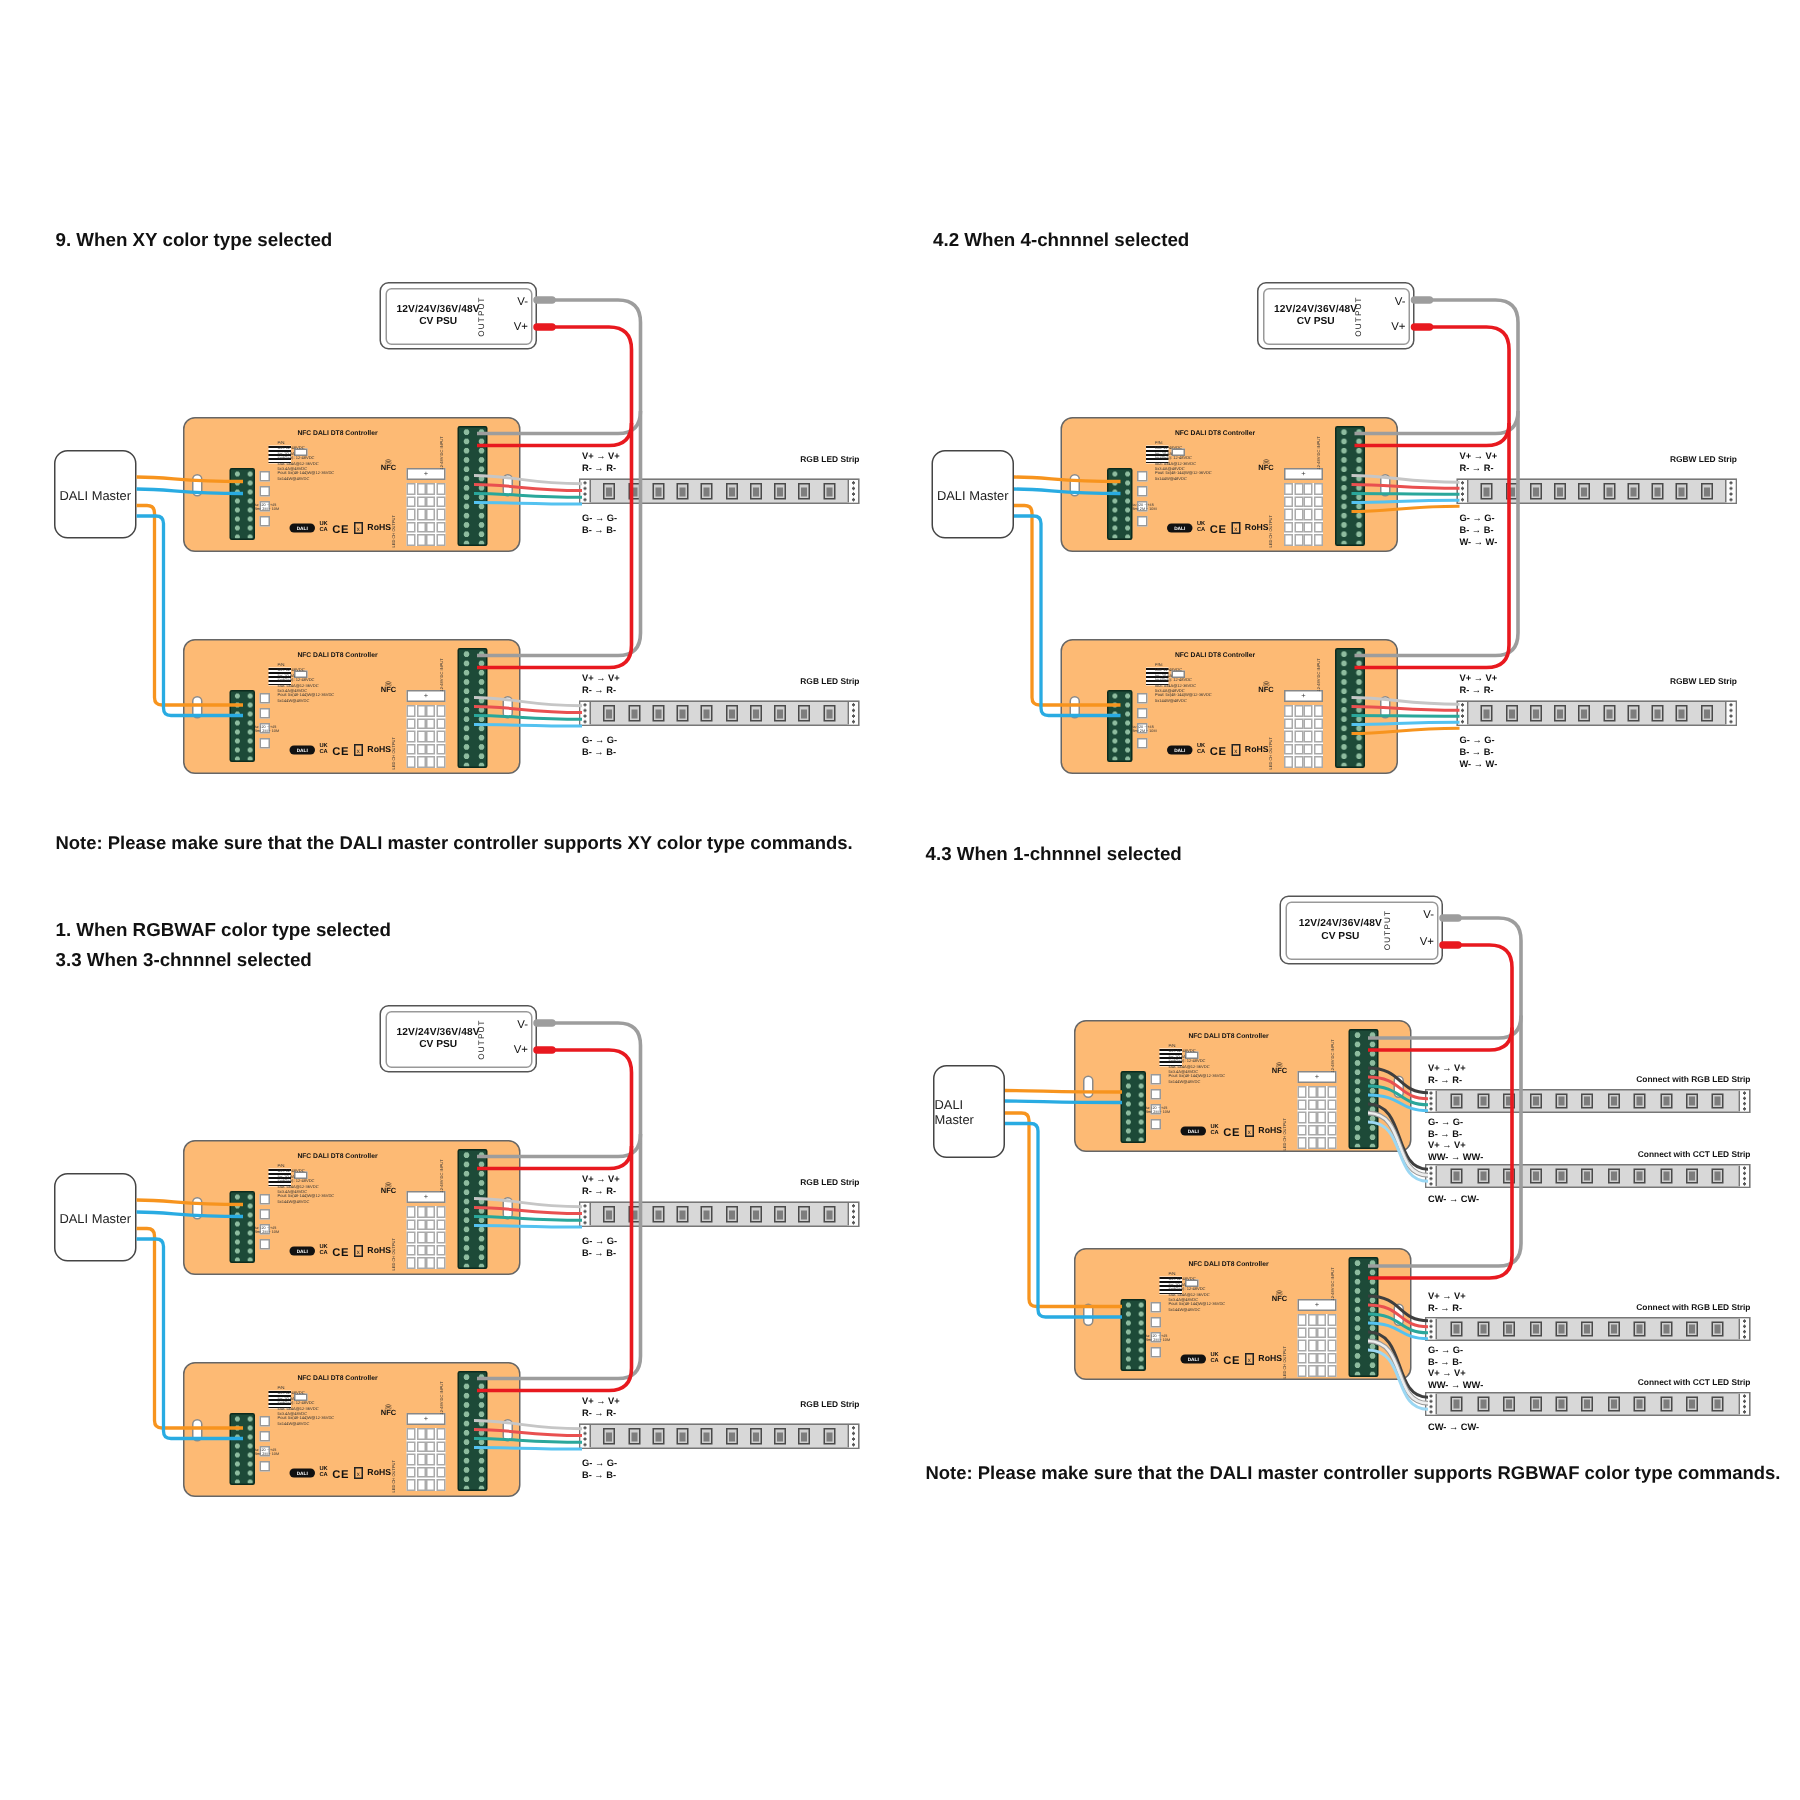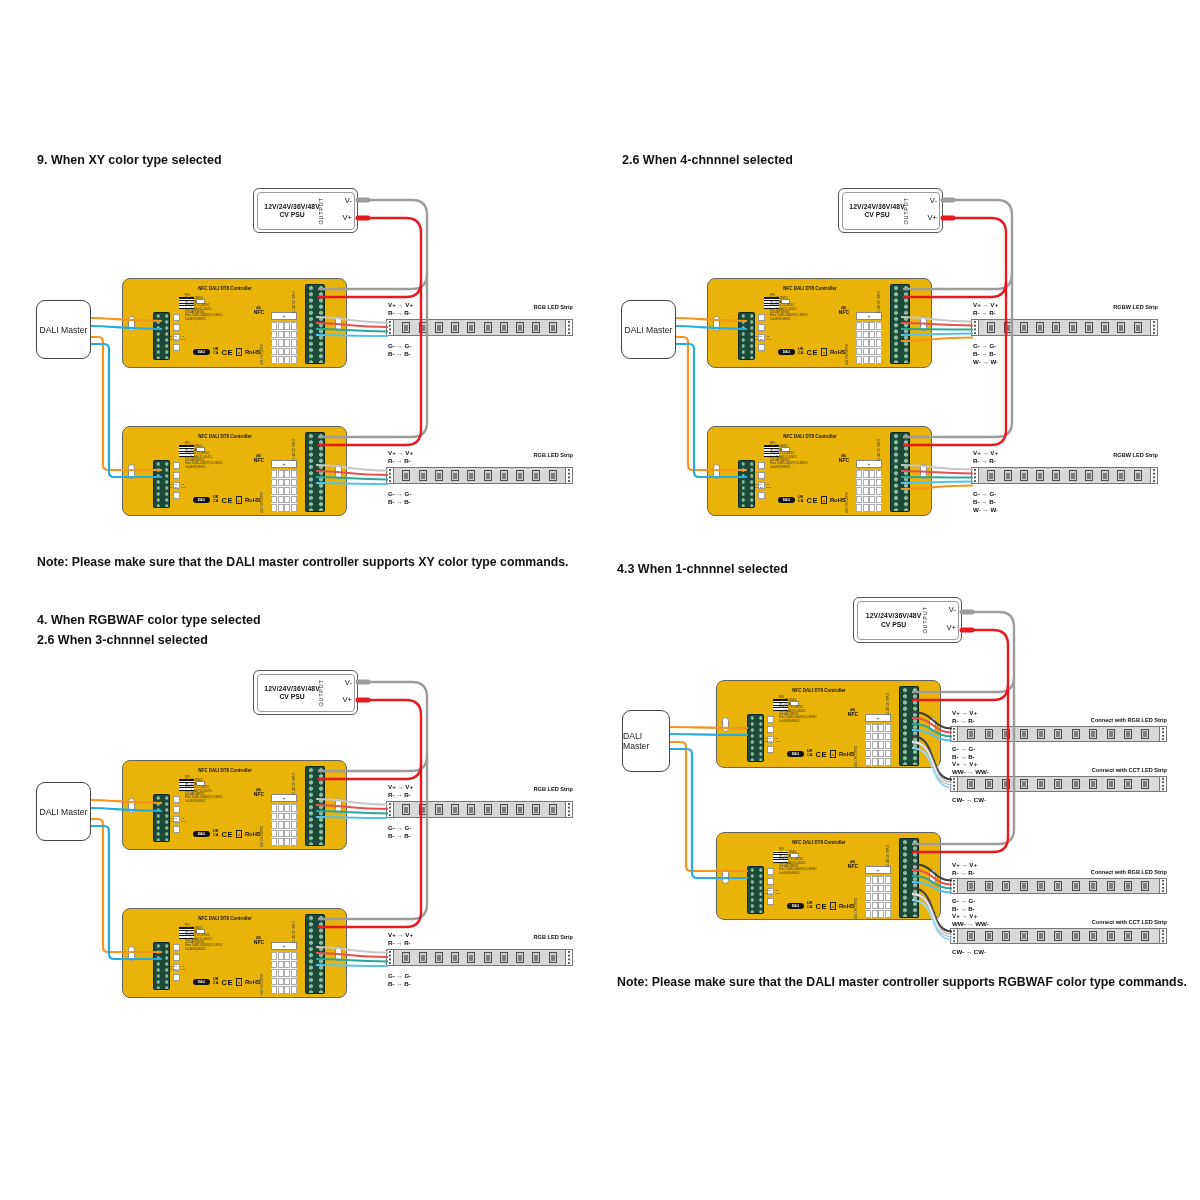--- a/index.html
+++ b/index.html
@@ -15,21 +15,21 @@
   .psu-main{position:absolute;left:4%;top:0;width:66%;height:100%;display:flex;flex-direction:column;justify-content:center;align-items:center;}
   .psu-l1{font-size:6.8px;font-weight:bold;letter-spacing:0.1px;}
   .psu-l2{font-size:6.8px;font-weight:bold;margin-top:1.5px;}
   .psu-out{position:absolute;right:22px;top:50%;transform:translateY(-50%) rotate(-90deg);font-size:5.4px;letter-spacing:0.8px;color:#222;}
   .psu-vm,.psu-vp{position:absolute;right:5px;font-size:7.6px;color:#111;}
   .psu-vm{top:16%;} .psu-vp{top:56%;}
   
   .dm{position:absolute;border:1.4px solid #444;border-radius:9px;background:#fff;z-index:10;
       display:flex;align-items:center;justify-content:center;font-size:8.6px;color:#222;}
   
-  .ctrl{position:absolute;border:1.2px solid #666;border-radius:8px;background:#eab308;z-index:10;}
+  .ctrl{position:absolute;border:1.2px solid #666;border-radius:8px;background:#fdba74;z-index:10;}
   .ear{position:absolute;width:7px;height:15px;border:1px solid #8a8a8a;border-radius:3.5px;background:#fff;}
   .term{background-color:#1d4a38;border:1px solid #0c2b1e;border-radius:1.5px;
         background-image:radial-gradient(circle,#8ebc9f 30%,rgba(0,0,0,0) 36%);}
   .lterm{position:absolute;left:30px;top:33px;width:17px;height:48px;background-size:8.5px 6px;}
   .rterm{position:absolute;left:182px;top:5px;width:20px;height:80px;background-size:10px 6.2px;}
   .lbox{position:absolute;left:50px;width:7px;height:7px;border:0.7px solid #999;background:#fff;}
   .barcode{position:absolute;left:56px;top:18px;width:15px;height:12px;
            background:repeating-linear-gradient(0deg,#111 0 1.1px,#fff 1.1px 2.6px);}
   .bctail{position:absolute;left:73px;top:20px;width:9px;height:5px;border:0.7px solid #888;background:#fff;}
   .ctitle{position:absolute;left:52px;top:7px;width:100px;text-align:center;font-size:4.5px;font-weight:bold;color:#111;white-space:nowrap;}
@@ -60,23 +60,23 @@
   .led{width:8px;height:11px;background:#cfcfcf;border:1px solid #4a4a4a;display:flex;align-items:center;justify-content:center;}
   .led i{display:block;width:4px;height:6px;background:#7d7d7d;}
   .cap{position:absolute;width:150px;text-align:right;font-size:5.6px;font-weight:bold;color:#111;z-index:20;white-space:nowrap;}
   .wlbl{position:absolute;z-index:20;font-size:6.2px;font-weight:600;color:#111;line-height:7.8px;white-space:pre;}
 </style>
 </head>
 <body>
 
 <div id="stage">
   <div class="hd" style="left:37px;top:153px;">9. When XY color type selected</div>
-  <div class="hd" style="left:622px;top:153px;">2.6 When 4-chnnnel selected</div>
-  <div class="hd" style="left:37px;top:613px;">4. When RGBWAF color type selected</div>
-  <div class="hd" style="left:37px;top:633px;">2.6 When 3-chnnnel selected</div>
+  <div class="hd" style="left:622px;top:153px;">4.2 When 4-chnnnel selected</div>
+  <div class="hd" style="left:37px;top:613px;">1. When RGBWAF color type selected</div>
+  <div class="hd" style="left:37px;top:633px;">3.3 When 3-chnnnel selected</div>
   <div class="hd" style="left:617px;top:562px;">4.3 When 1-chnnnel selected</div>
   <div class="note" style="left:37px;top:555px;">Note: Please make sure that the DALI master controller supports XY color type commands.</div>
   <div class="note" style="left:617px;top:975px;">Note: Please make sure that the DALI master controller supports RGBWAF color type commands.</div>
   <svg id="wires" width="1200" height="1200" viewBox="0 0 1200 1200">
       <path d="M358,200 h10" stroke="#9d9d9d" stroke-width="5" stroke-linecap="round" fill="none"></path>
       <path d="M358,218 h10" stroke="#e8191f" stroke-width="5" stroke-linecap="round" fill="none"></path>
       <path d="M358,200 H412 Q427,200 427,215 V422 Q427,437 412,437 H318" fill="none" stroke="#9d9d9d" stroke-width="2.4"></path>
       <path d="M427,274 Q427,289 412,289 H318" fill="none" stroke="#9d9d9d" stroke-width="2.4"></path>
       <path d="M358,218 H406 Q421,218 421,233 V430 Q421,445 406,445 H318" fill="none" stroke="#e8191f" stroke-width="2.4"></path>
       <path d="M421,282 Q421,297 406,297 H318" fill="none" stroke="#e8191f" stroke-width="2.4"></path>

